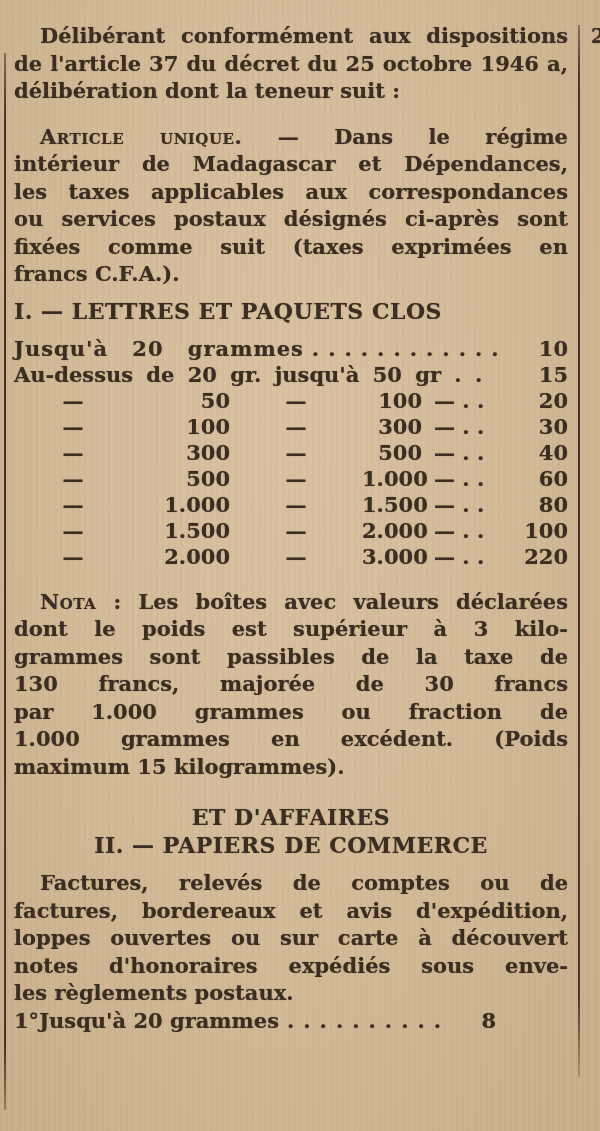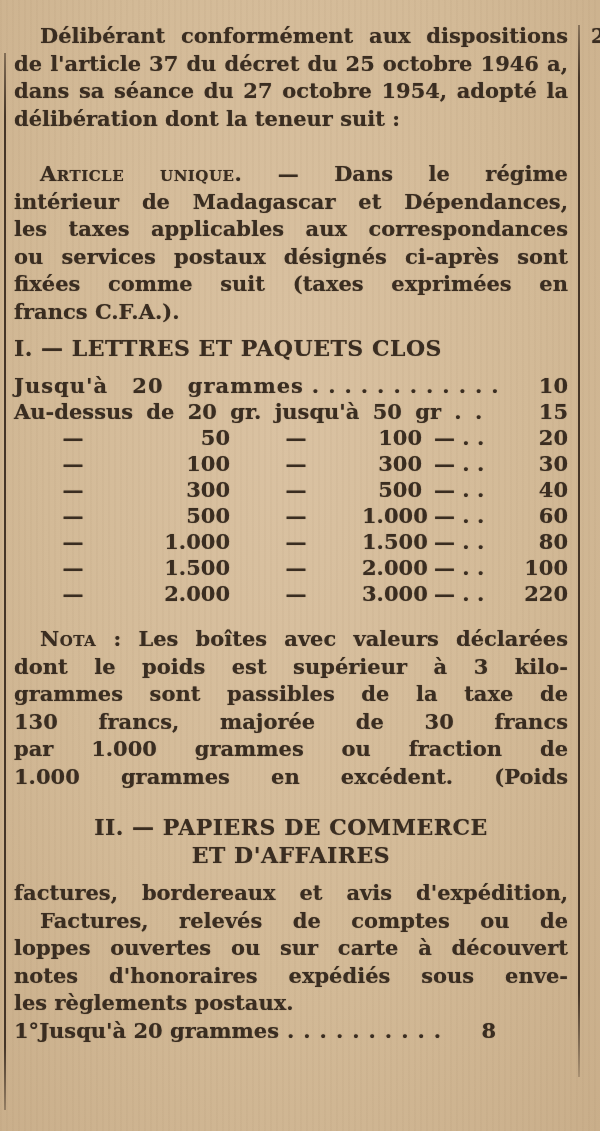--- a/index.html
+++ b/index.html
@@ -37,21 +37,21 @@
     position:absolute;left:0;top:0;width:600px;
     padding:22px 32px 0 14px;
     font-size:21px;
     line-height:27.5px;
   }
   .ln{text-align:justify;}
   .ln.j{text-align-last:justify;}
   .ln.last{text-align-last:left;}
   .indent{padding-left:26px;}
   .sc{font-variant:small-caps;letter-spacing:.5px;}
-  .para1{margin-bottom:28px;}
+  .para1{margin-bottom:18px;}
   .para2{margin-bottom:8px;}
   .h1{
     font-size:22px;line-height:30px;letter-spacing:.5px;
     margin-bottom:10px;
   }
   .h2{
     text-align:center;font-size:22px;line-height:27.5px;letter-spacing:.5px;
     margin-bottom:10px;
   }
   .tariff{margin-bottom:18px;}
@@ -80,21 +80,20 @@
 
 <div class="rule-left"></div>
 <div class="rule-right"></div>
 <div class="fragment">2</div>
 
 <div class="content">
 
   <div class="para1">
     <div class="ln j indent">Délibérant conformément aux dispositions</div>
     <div class="ln j">de l'article 37 du décret du 25 octobre 1946 a,</div>
-    <div class="ln j">dans sa séance du 27 octobre 1954, adopté la</div>
     <div class="ln last">délibération dont la teneur suit :</div>
   </div>
 
   <div class="para2">
     <div class="ln j indent"><span class="sc">Article unique.</span><span> — Dans le régime</span></div>
     <div class="ln j">intérieur de Madagascar et Dépendances,</div>
     <div class="ln j">les taxes applicables aux correspondances</div>
     <div class="ln j">ou services postaux désignés ci-après sont</div>
     <div class="ln j">fixées comme suit (taxes exprimées en</div>
     <div class="ln last">francs C.F.A.).</div>
@@ -171,30 +170,31 @@
     </div>
   </div>
 
   <div class="nota">
     <div class="ln j indent"><span class="sc">Nota</span><span> : Les boîtes avec valeurs déclarées</span></div>
     <div class="ln j">dont le poids est supérieur à 3 kilo-</div>
     <div class="ln j">grammes sont passibles de la taxe de</div>
     <div class="ln j">130 francs, majorée de 30 francs</div>
     <div class="ln j">par 1.000 grammes ou fraction de</div>
     <div class="ln j">1.000 grammes en excédent. (Poids</div>
+    <div class="ln last">maximum 15 kilogrammes).</div>
   </div>
 
   <div class="h2">
+    <div>ET D'AFFAIRES</div>
     <div>II. — PAPIERS DE COMMERCE</div>
-    <div>ET D'AFFAIRES</div>
   </div>
 
   <div class="para4">
+    <div class="ln j indent">Factures, relevés de comptes ou de</div>
     <div class="ln j">factures, bordereaux et avis d'expédition,</div>
-    <div class="ln j indent">Factures, relevés de comptes ou de</div>
     <div class="ln j">loppes ouvertes ou sur carte à découvert</div>
     <div class="ln j">notes d'honoraires expédiés sous enve-</div>
     <div class="ln last">les règlements postaux.</div>
   </div>
 
   <div class="finalrow">
     <span>1°</span>
       <span> Jusqu'à 20 grammes</span>
     <span class="dots">............</span>
     <span class="price2">8</span>

